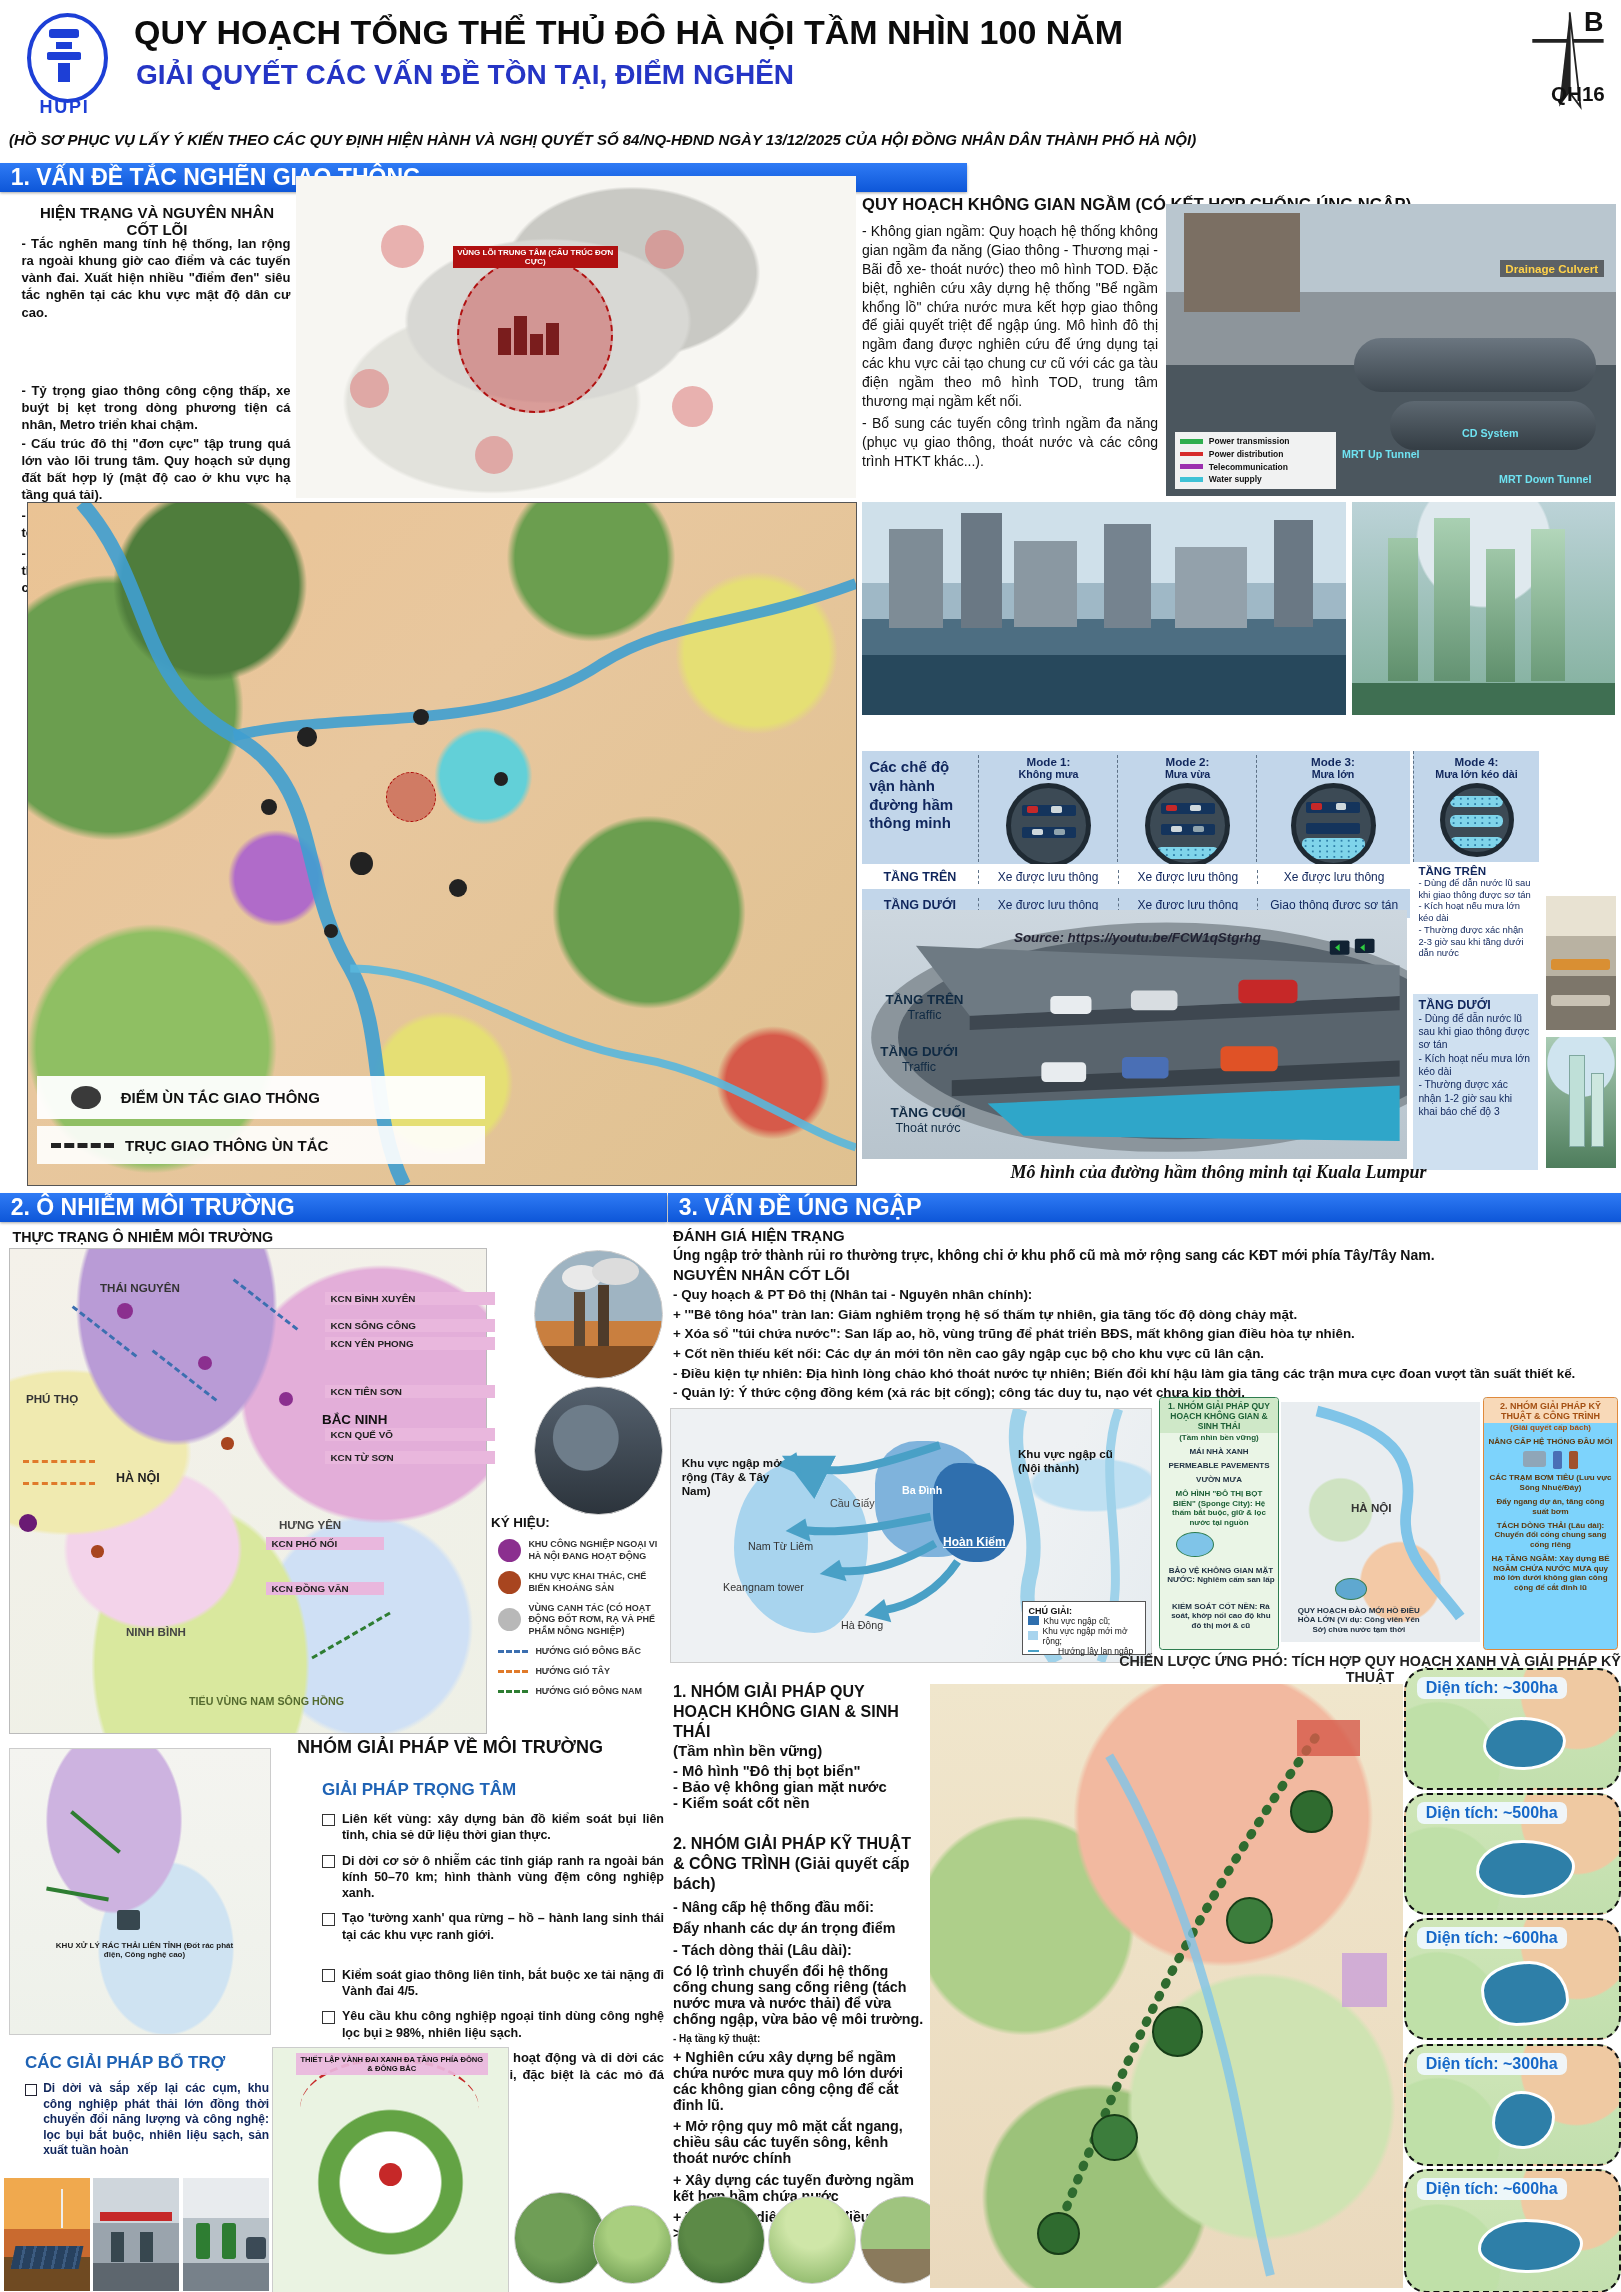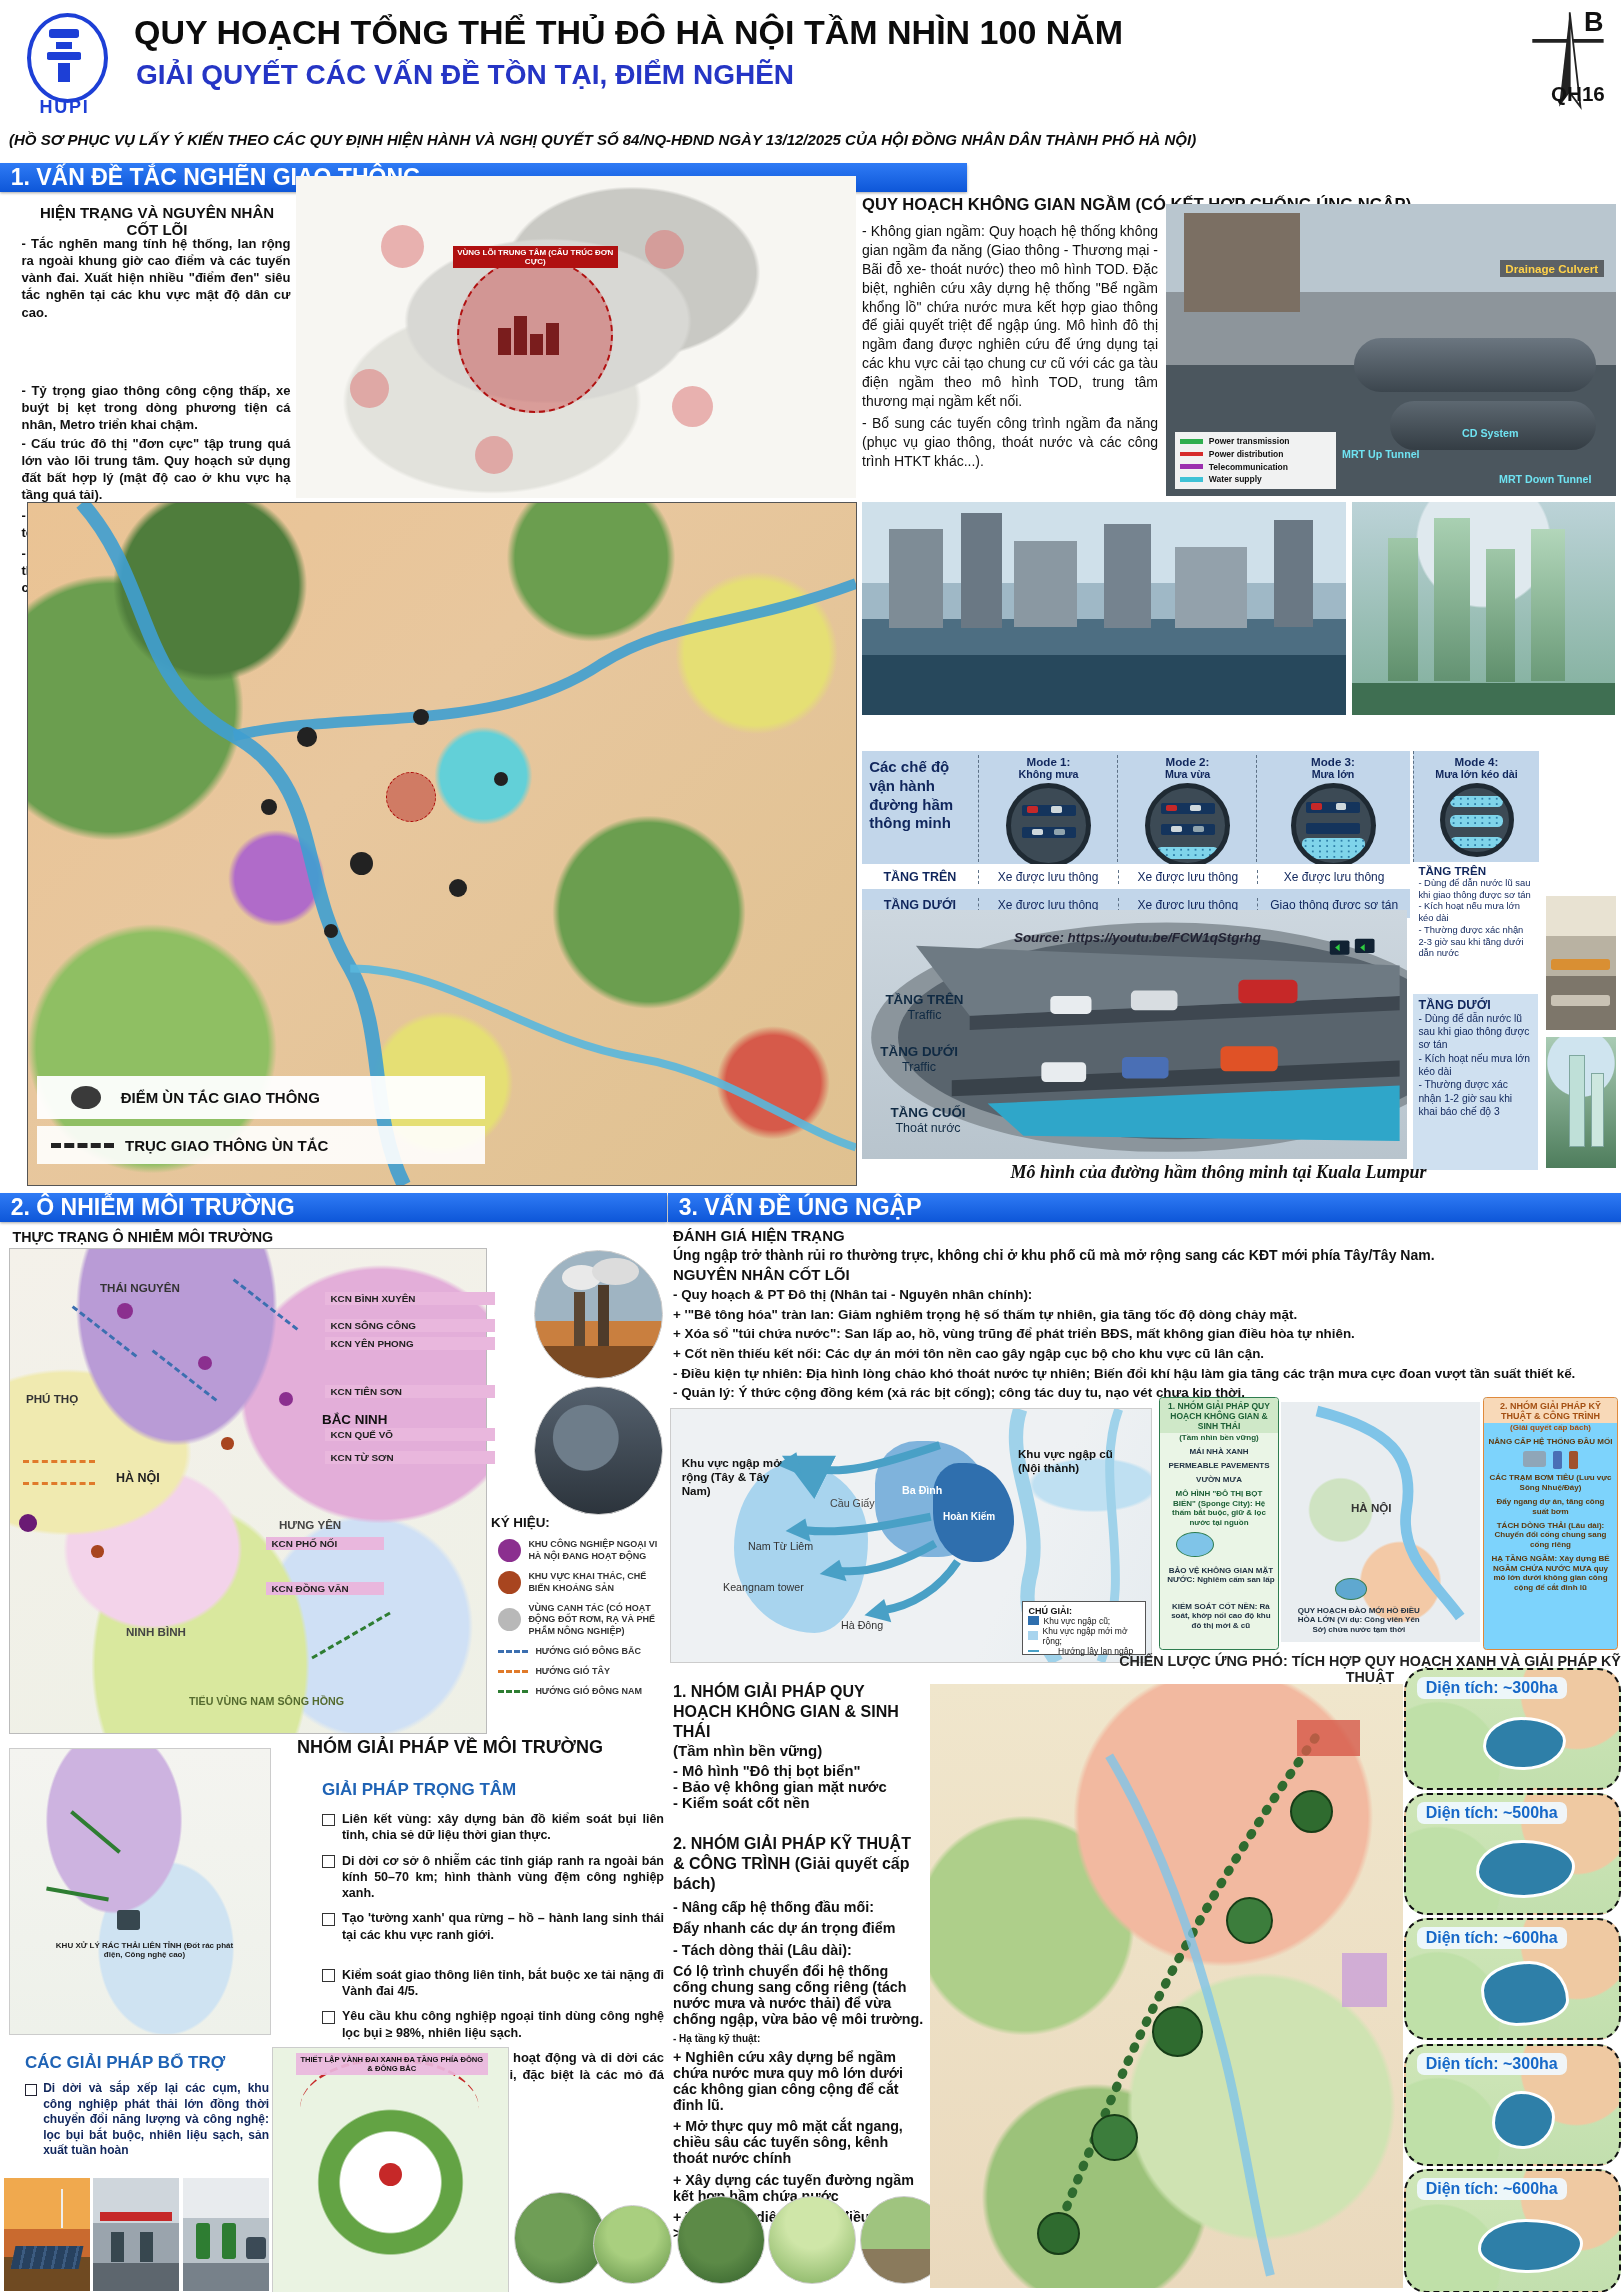--- a/index.html
+++ b/index.html
@@ -488,21 +488,21 @@
         </defs>
       <polygon points="140,48 118,62 146,74" fill="#49a0c6"></polygon>
       <polygon points="150,122 128,136 156,148" fill="#49a0c6"></polygon>
       <polygon points="188,168 166,184 196,192" fill="#49a0c6"></polygon>
       <polygon points="238,212 216,230 246,238" fill="#49a0c6"></polygon>
     </svg>
     <div class="abs b" style="left:10.7px;top:47px;width:107px;font-size:11.6px;line-height:1.2;">Khu vực ngập mở rộng (Tây &amp; Tây Nam)</div>
     <div class="abs b" style="left:347px;top:38px;width:116px;font-size:11.6px;line-height:1.2;">Khu vực ngập cũ (Nội thành)</div>
     <div class="abs" style="left:159px;top:88px;font-size:10.7px;color:#444;">Cầu Giấy</div>
     <div class="abs b w" style="left:231px;top:75px;font-size:10.7px;">Ba Đình</div>
-    <div class="abs b w" style="left:272px;top:102px;font-size:10px;">Hoàn Kiếm</div>
+    <div class="abs b w" style="left:272px;top:126px;font-size:12px;text-decoration:underline;">Hoàn Kiếm</div>
     <div class="abs" style="left:77px;top:131px;font-size:10.7px;color:#333;">Nam Từ Liêm</div>
     <div class="abs" style="left:52px;top:172px;font-size:10.7px;color:#333;">Keangnam tower</div>
     <div class="abs" style="left:170px;top:210px;font-size:10.7px;color:#333;">Hà Đông</div>
     <div class="abs" style="left:351px;top:192px;width:124px;height:54px;background:#fff;border:0.9px solid #555;padding:3.6px 5.4px;box-sizing:border-box;">
       <div class="b" style="font-size:9px;">CHÚ GIẢI:</div>
       <div style="display:flex;align-items:center;gap:4.5px;">
           <span style="width:10.7px;height:9px;background:#2f6fae;"></span>
           <span style="font-size:8.5px;">Khu vực ngập cũ;</span>
         </div>
       <div style="display:flex;align-items:center;gap:4.5px;">
@@ -559,21 +559,21 @@
     <div class="b" style="font-size:14.8px;margin-top:3.6px;">- Mô hình "Đô thị bọt biển"</div>
     <div class="b" style="font-size:14.8px;">- Bảo vệ không gian mặt nước</div>
     <div class="b" style="font-size:14.8px;">- Kiểm soát cốt nền</div>
     <div class="b" style="font-size:16px;margin-top:23px;line-height:1.25;">2. NHÓM GIẢI PHÁP KỸ THUẬT &amp; CÔNG TRÌNH (Giải quyết cấp bách)</div>
     <div class="b g2l" style="font-size:14.3px;margin-top:5.4px;">- Nâng cấp hệ thống đầu mối:</div>
     <div class="b g2l" style="font-size:14.3px;">Đẩy nhanh các dự án trọng điểm</div>
     <div class="b g2l" style="font-size:14.3px;">- Tách dòng thải (Lâu dài):</div>
     <div class="b g2l" style="font-size:14.3px;">Có lộ trình chuyển đổi hệ thống cống chung sang cống riêng (tách nước mưa và nước thải) để vừa chống ngập, vừa bảo vệ môi trường.</div>
     <div class="b g2l" style="font-size:10px;">- Hạ tầng kỹ thuật:</div>
     <div class="b g2l" style="font-size:14.3px;">+ Nghiên cứu xây dựng bể ngầm chứa nước mưa quy mô lớn dưới các không gian công cộng để cắt đỉnh lũ.</div>
-    <div class="b g2l" style="font-size:14.3px;">+ Mở thực quy mô mặt cắt ngang, chiều sâu các tuyến sông, kênh thoát nước chính</div>
+    <div class="b g2l" style="font-size:14.3px;">+ Mở rộng quy mô mặt cắt ngang, chiều sâu các tuyến sông, kênh thoát nước chính</div>
     <div class="b g2l" style="font-size:14.3px;">+ Xây dựng các tuyến đường ngầm kết hợp hầm chứa nước</div>
     <div class="b g2l" style="font-size:14.3px;">+ Tăng tỷ lệ diện tích hồ điều hòa &gt;7%;</div>
   </div>
 
   <div class="abs cphoto" style="left:677px;top:2196px;width:86px;height:86px;background:radial-gradient(circle at 45% 40%,#5c8a47 0 45%,#2f5c28 100%);"></div>
   <div class="abs cphoto" style="left:768px;top:2196px;width:86px;height:86px;background:radial-gradient(circle at 50% 30%,#cfe6a8 0 35%,#7fae5c 100%);"></div>
   <div class="abs cphoto" style="left:860px;top:2196px;width:86px;height:86px;background:linear-gradient(#9fc47f 0 60%,#8a7a5c 60% 100%);"></div>
 
   <div class="abs" style="left:930px;top:1684px;width:473px;height:604px;background:
       radial-gradient(circle at 62% 22%,#f2b9a0 0 26%,transparent 27%),

